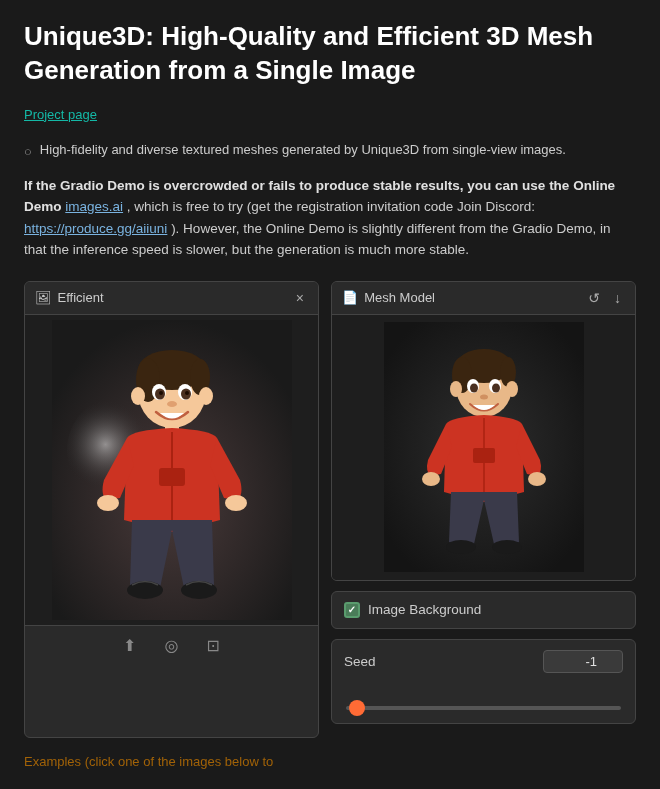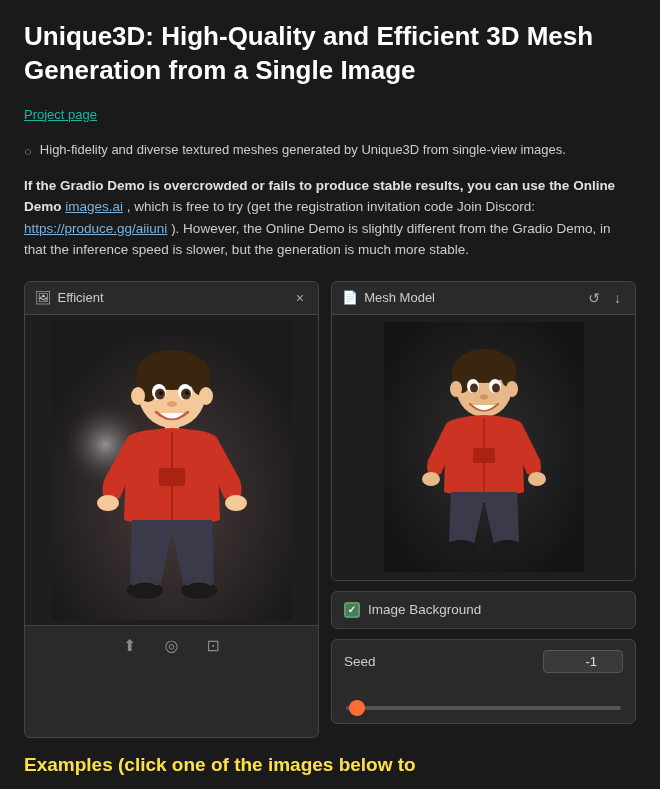--- a/index.html
+++ b/index.html
@@ -234,24 +234,23 @@
       border: 1px solid #555;
       border-radius: 6px;
       color: #e0e0e0;
       font-size: 15px;
       font-weight: 600;
       cursor: pointer;
       text-align: center;
       letter-spacing: 0.3px;
     }
     .footer-text {
-      color: #fde047;
-      font-size: 19px;
+      color: #a16207;
+      font-size: 13px;
       margin-top: 16px;
-      font-weight: bold;
     }
     .file-icon {
       font-size: 13px;
     }
     .image-placeholder {
       width: 100%;
       height: 100%;
       display: flex;
       align-items: center;
       justify-content: center;

